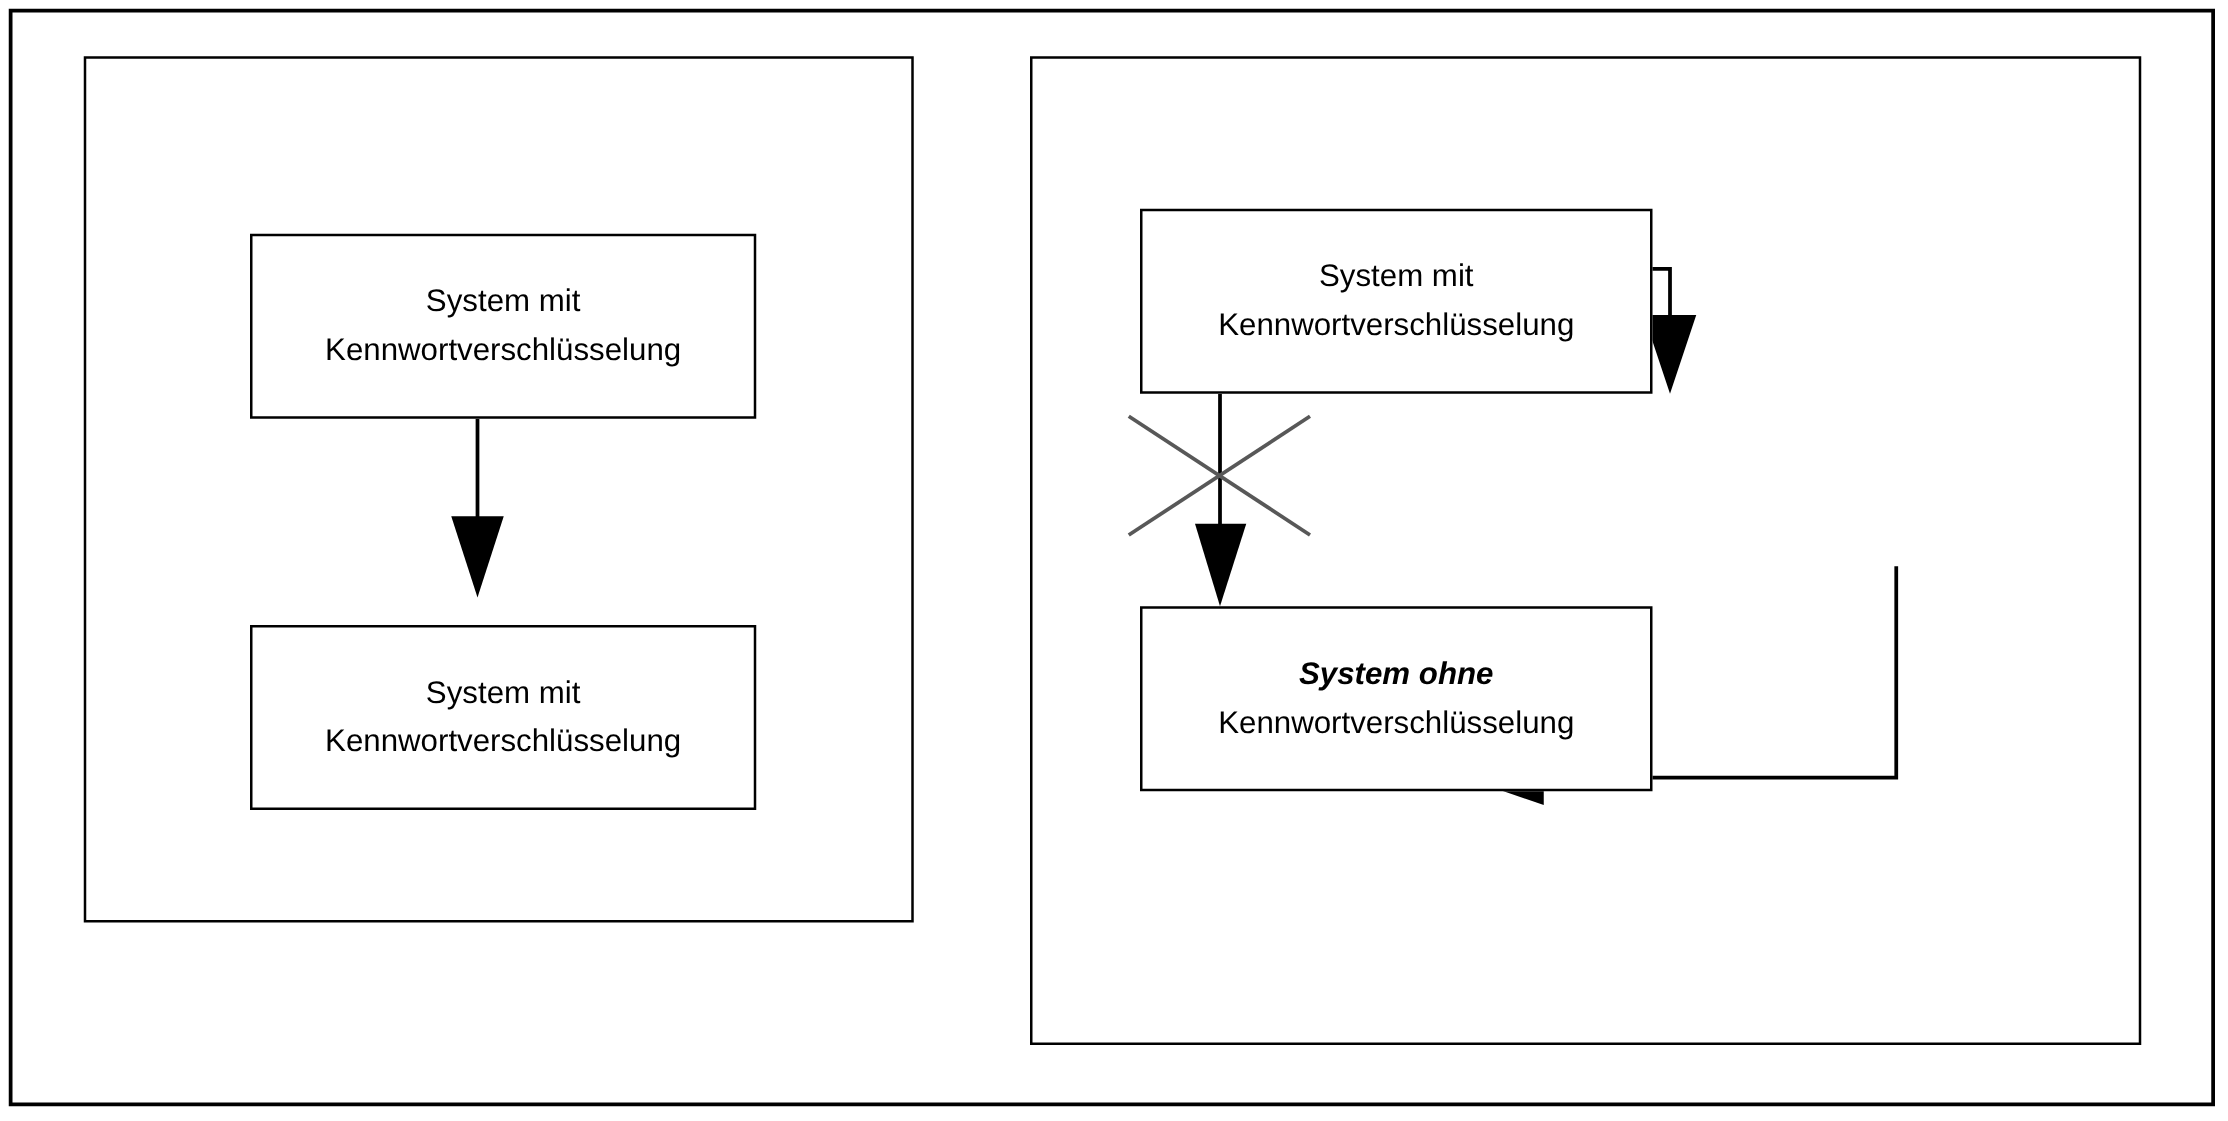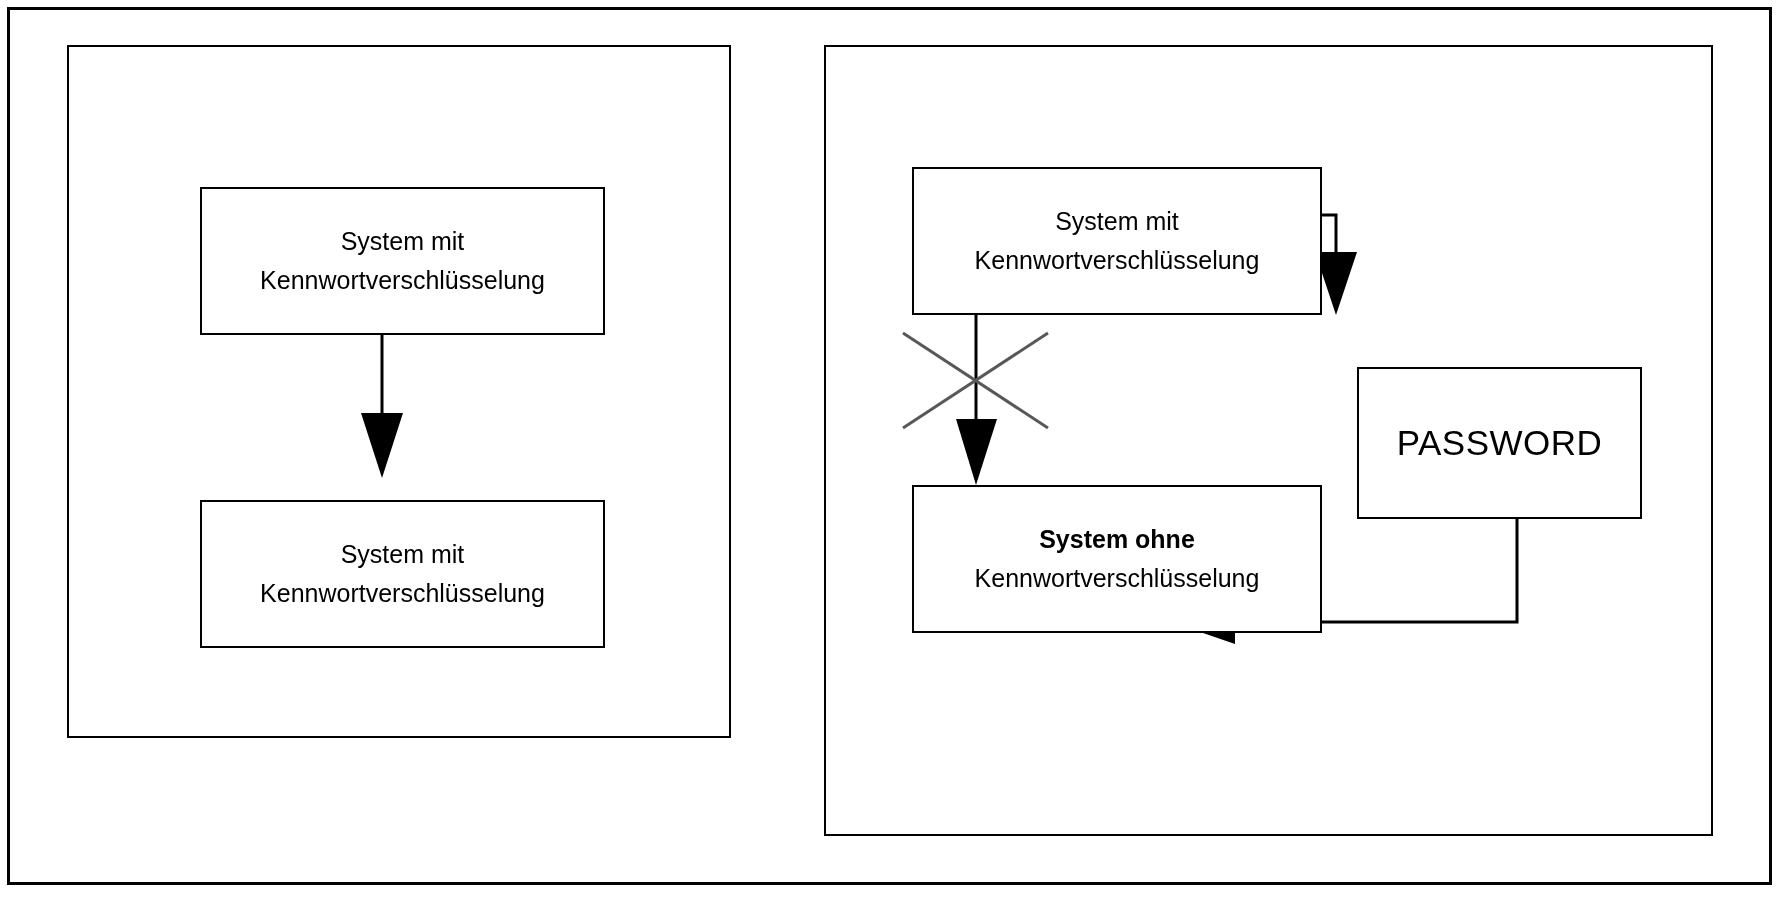--- a/index.html
+++ b/index.html
@@ -43,20 +43,21 @@
   .node-line {
     display: block;
     line-height: 1.55;
     white-space: nowrap;
   }
   .sys-box .node-line {
     font-size: 25px;
   }
   .sys-box .node-line.strong {
     font-weight: bold;
+    font-style: italic;
   }
   .pwd-box .node-line {
     font-size: 35px;
     letter-spacing: 0.5px;
   }
   .panel {
     position: absolute;
     box-sizing: border-box;
     border: 2px solid #000000;
     background: transparent;
@@ -122,17 +123,14 @@
   <div class="node-box sys-box" style="left:912px; top:167px; width:410px; height:148px;">
     <span class="node-line">System mit</span>
     <span class="node-line">Kennwortverschlüsselung</span>
   </div>
 
   <div class="node-box sys-box" style="left:912px; top:485px; width:410px; height:148px;">
     <span class="node-line strong">System  ohne</span>
     <span class="node-line">Kennwortverschlüsselung</span>
   </div>
 
-  <div class="node-box pwd-box" style="left:1357px; top:367px; width:285px; height:152px;">
-    <span class="node-line">PASSWORD</span>
-  </div>
 
 </div>
 
 </body></html>

